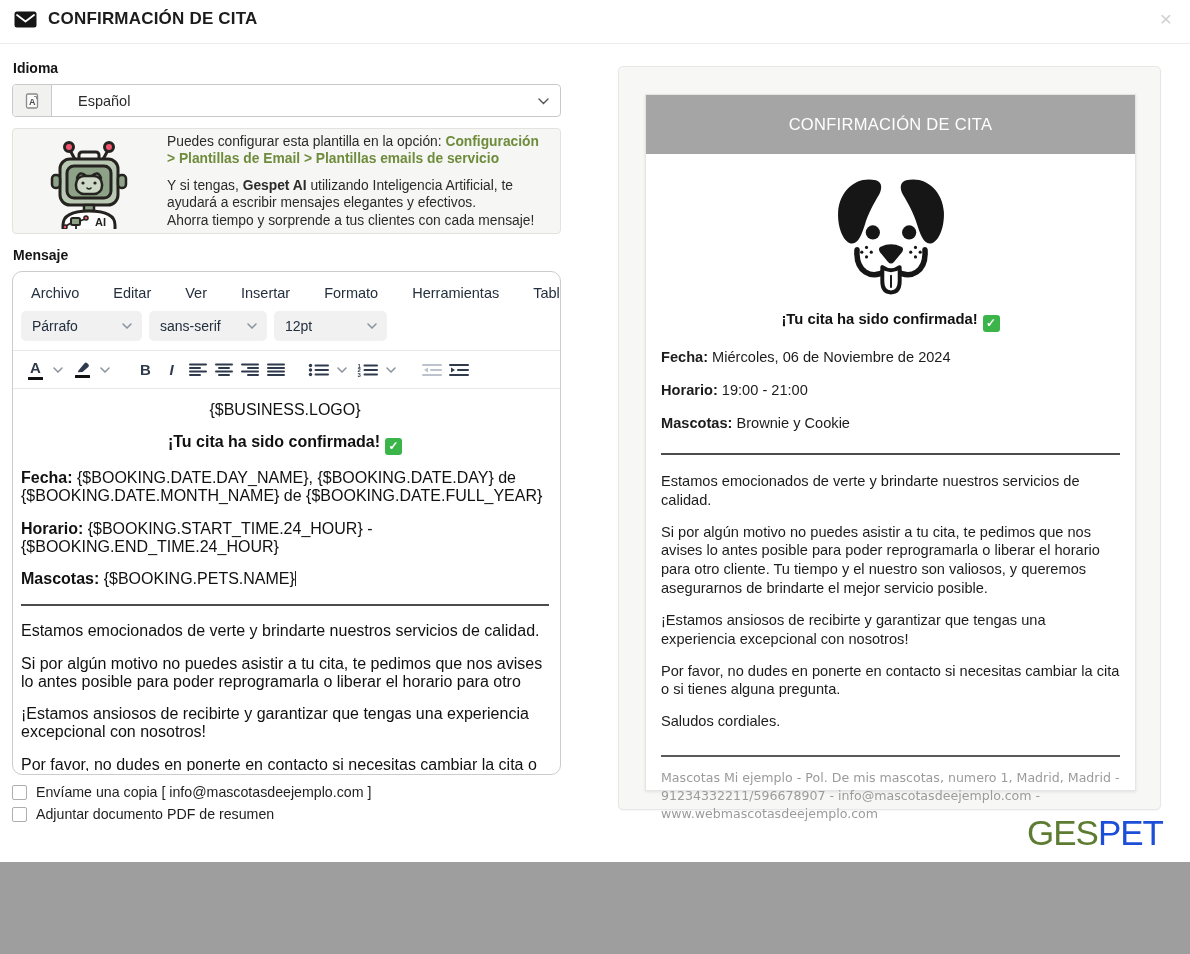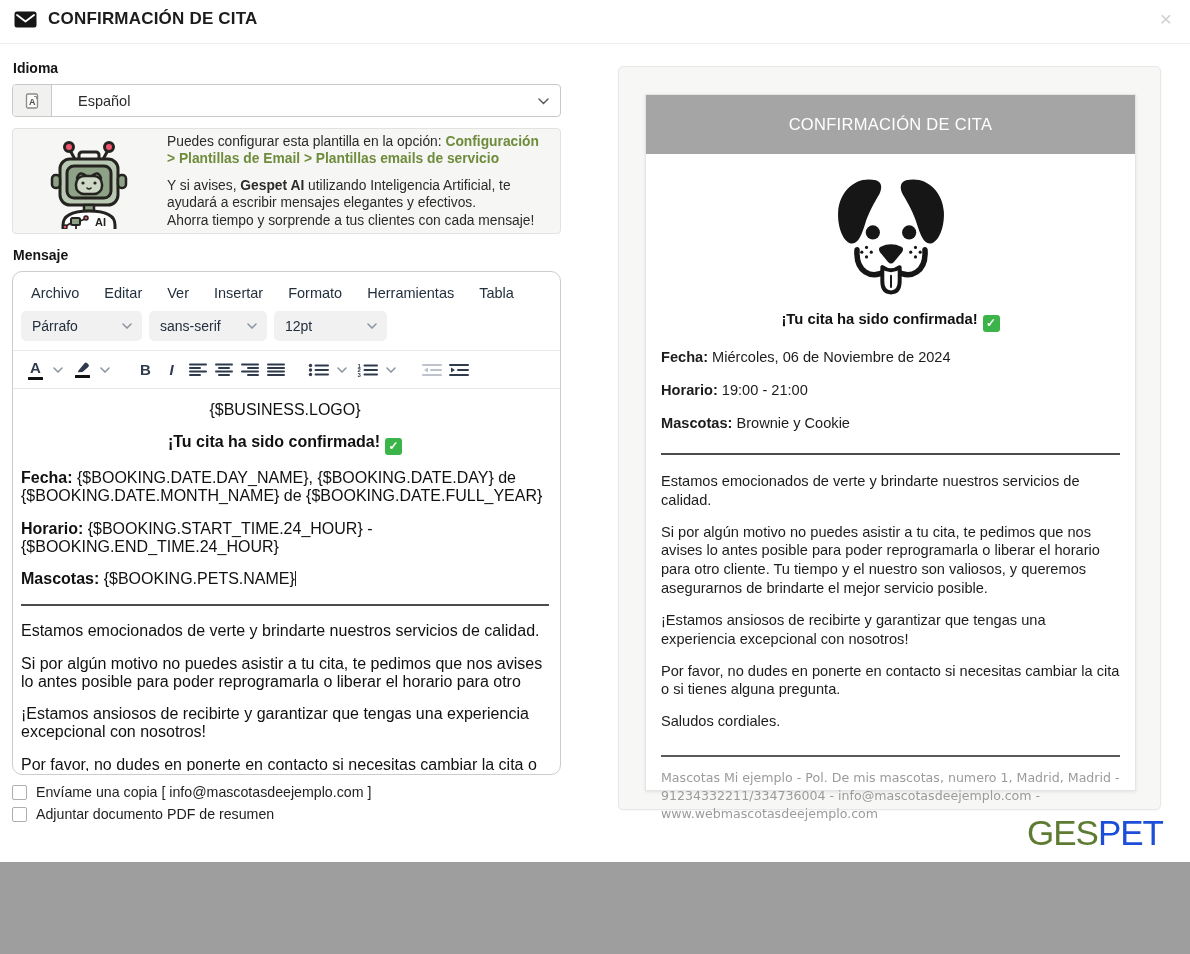--- a/index.html
+++ b/index.html
@@ -20,21 +20,21 @@
   .lang-value { padding-left:26px; font-size:14.5px; color:#2b2b2b; }
   .lang-chevron { position:absolute; right:11px; top:13px; }
   
   .info-box { border:1px solid #e2e2df; background:#f6f6f4; border-radius:4px; height:106px; display:flex; align-items:center; margin-bottom:13px; }
   .robot-wrap { width:152px; display:flex; align-items:center; justify-content:center; flex:none; }
   .info-text { font-size:13.8px; line-height:1.27; color:#2b2b2b; padding:8px 10px 8px 2px; }
   .info-link { color:#6e8c3c; font-weight:700; cursor:pointer; }
   .info-p2 { margin-top:9px; }
   
   .editor { border:1px solid #cccccc; border-radius:10px; height:504px; background:#fff; overflow:hidden; margin-top:2px; }
-  .menubar { display:flex; gap:5px; padding:9px 8px 2px; }
+  .menubar { display:flex; gap:14px; padding:9px 8px 2px; }
   .menu-item { font-size:14.5px; color:#24303e; padding:4px 10px; border-radius:3px; cursor:pointer; }
   .toolbar1 { display:flex; gap:7px; padding:4px 8px 9px; border-bottom:1px solid #e8e8e8; }
   .tb-select { background:#f1f1f1; border-radius:5px; height:30px; display:flex; align-items:center; justify-content:space-between; padding:0 10px 0 11px; font-size:14px; color:#222f3e; cursor:pointer; }
   .tb-select.w1{ width:121px; } .tb-select.w2{ width:118px; } .tb-select.w3{ width:113px; }
   .toolbar2 { display:flex; align-items:center; padding:0 10px; gap:1px; border-bottom:1px solid #e8e8e8; height:38px; }
   .tbtn { height:28px; min-width:25px; display:flex; flex-direction:column; align-items:center; justify-content:center; border-radius:4px; padding:0 3px; cursor:pointer; color:#2f3b4c; }
   .tbtn .glyph { font-size:15px; font-weight:700; line-height:1; }
   .underbar { width:15px; height:3px; background:#111; margin-top:2px; border-radius:.5px; }
   .chevbtn { padding:0 4px; margin-right:2px; cursor:pointer; }
   .grp { margin-left:16px; }
@@ -135,21 +135,21 @@
           <line x1="33" y1="92" x2="33" y2="96" stroke-width="1.8"></line>
         </g>
         <circle cx="40" cy="50" r="1.6" fill="#24231f"></circle>
           <circle cx="52" cy="50" r="1.6" fill="#24231f"></circle>
         <path d="M44 55 q2 2 4 0" fill="none" stroke="#24231f" stroke-width="1.6" stroke-linecap="round"></path>
         <text x="52" y="93" font-size="11" font-weight="bold" font-family="Liberation Sans, sans-serif" fill="#24231f">AI</text>
       </svg>
     </div>
     <div class="info-text">
       <div><span>Puedes configurar esta plantilla en la opción: </span><span class="info-link">Configuración &gt; Plantillas de Email &gt; Plantillas emails de servicio</span></div>
-      <div class="info-p2"><span>Y si avises, </span><b>Gespet AI</b><span> utilizando Inteligencia Artificial, te ayudará a escribir mensajes elegantes y efectivos.</span></div>
+      <div class="info-p2"><span>Y si tengas, </span><b>Gespet AI</b><span> utilizando Inteligencia Artificial, te ayudará a escribir mensajes elegantes y efectivos.</span></div>
       <div>Ahorra tiempo y sorprende a tus clientes con cada mensaje!</div>
     </div>
   </div>
 
   <div class="field-label">Mensaje</div>
 
   <div class="editor">
     <div class="menubar">
       <span class="menu-item">Archivo</span>
       <span class="menu-item">Editar</span>
@@ -363,19 +363,19 @@
       <p class="detail"><span class="d-label">Fecha:</span><span> Miércoles, 06 de Noviembre de 2024</span></p>
       <p class="detail"><span class="d-label">Horario:</span><span> 19:00 - 21:00</span></p>
       <p class="detail"><span class="d-label">Mascotas:</span><span> Brownie y Cookie</span></p>
       <hr class="preview-hr">
       <p class="bp">Estamos emocionados de verte y brindarte nuestros servicios de calidad.</p>
       <p class="bp">Si por algún motivo no puedes asistir a tu cita, te pedimos que nos avises lo antes posible para poder reprogramarla o liberar el horario para otro cliente. Tu tiempo y el nuestro son valiosos, y queremos asegurarnos de brindarte el mejor servicio posible.</p>
       <p class="bp">¡Estamos ansiosos de recibirte y garantizar que tengas una experiencia excepcional con nosotros!</p>
       <p class="bp">Por favor, no dudes en ponerte en contacto si necesitas cambiar la cita o si tienes alguna pregunta.</p>
       <p class="bp">Saludos cordiales.</p>
       <hr class="footer-hr">
-      <div class="email-footer">Mascotas Mi ejemplo - Pol. De mis mascotas, numero 1, Madrid, Madrid - 91234332211/334736004 - info@mascotasdeejemplo.com - www.webmascotasdeejemplo.com</div>
+      <div class="email-footer">Mascotas Mi ejemplo - Pol. De mis mascotas, numero 1, Madrid, Madrid - 91234332211/596678907 - info@mascotasdeejemplo.com - www.webmascotasdeejemplo.com</div>
     </div>
   </div>
 </div>
 
 <div class="gespet-logo"><span class="gespet-ges">GES</span><span class="gespet-pet">PET</span></div>
 <div class="bottom-bar"></div>
 
 </body></html>

